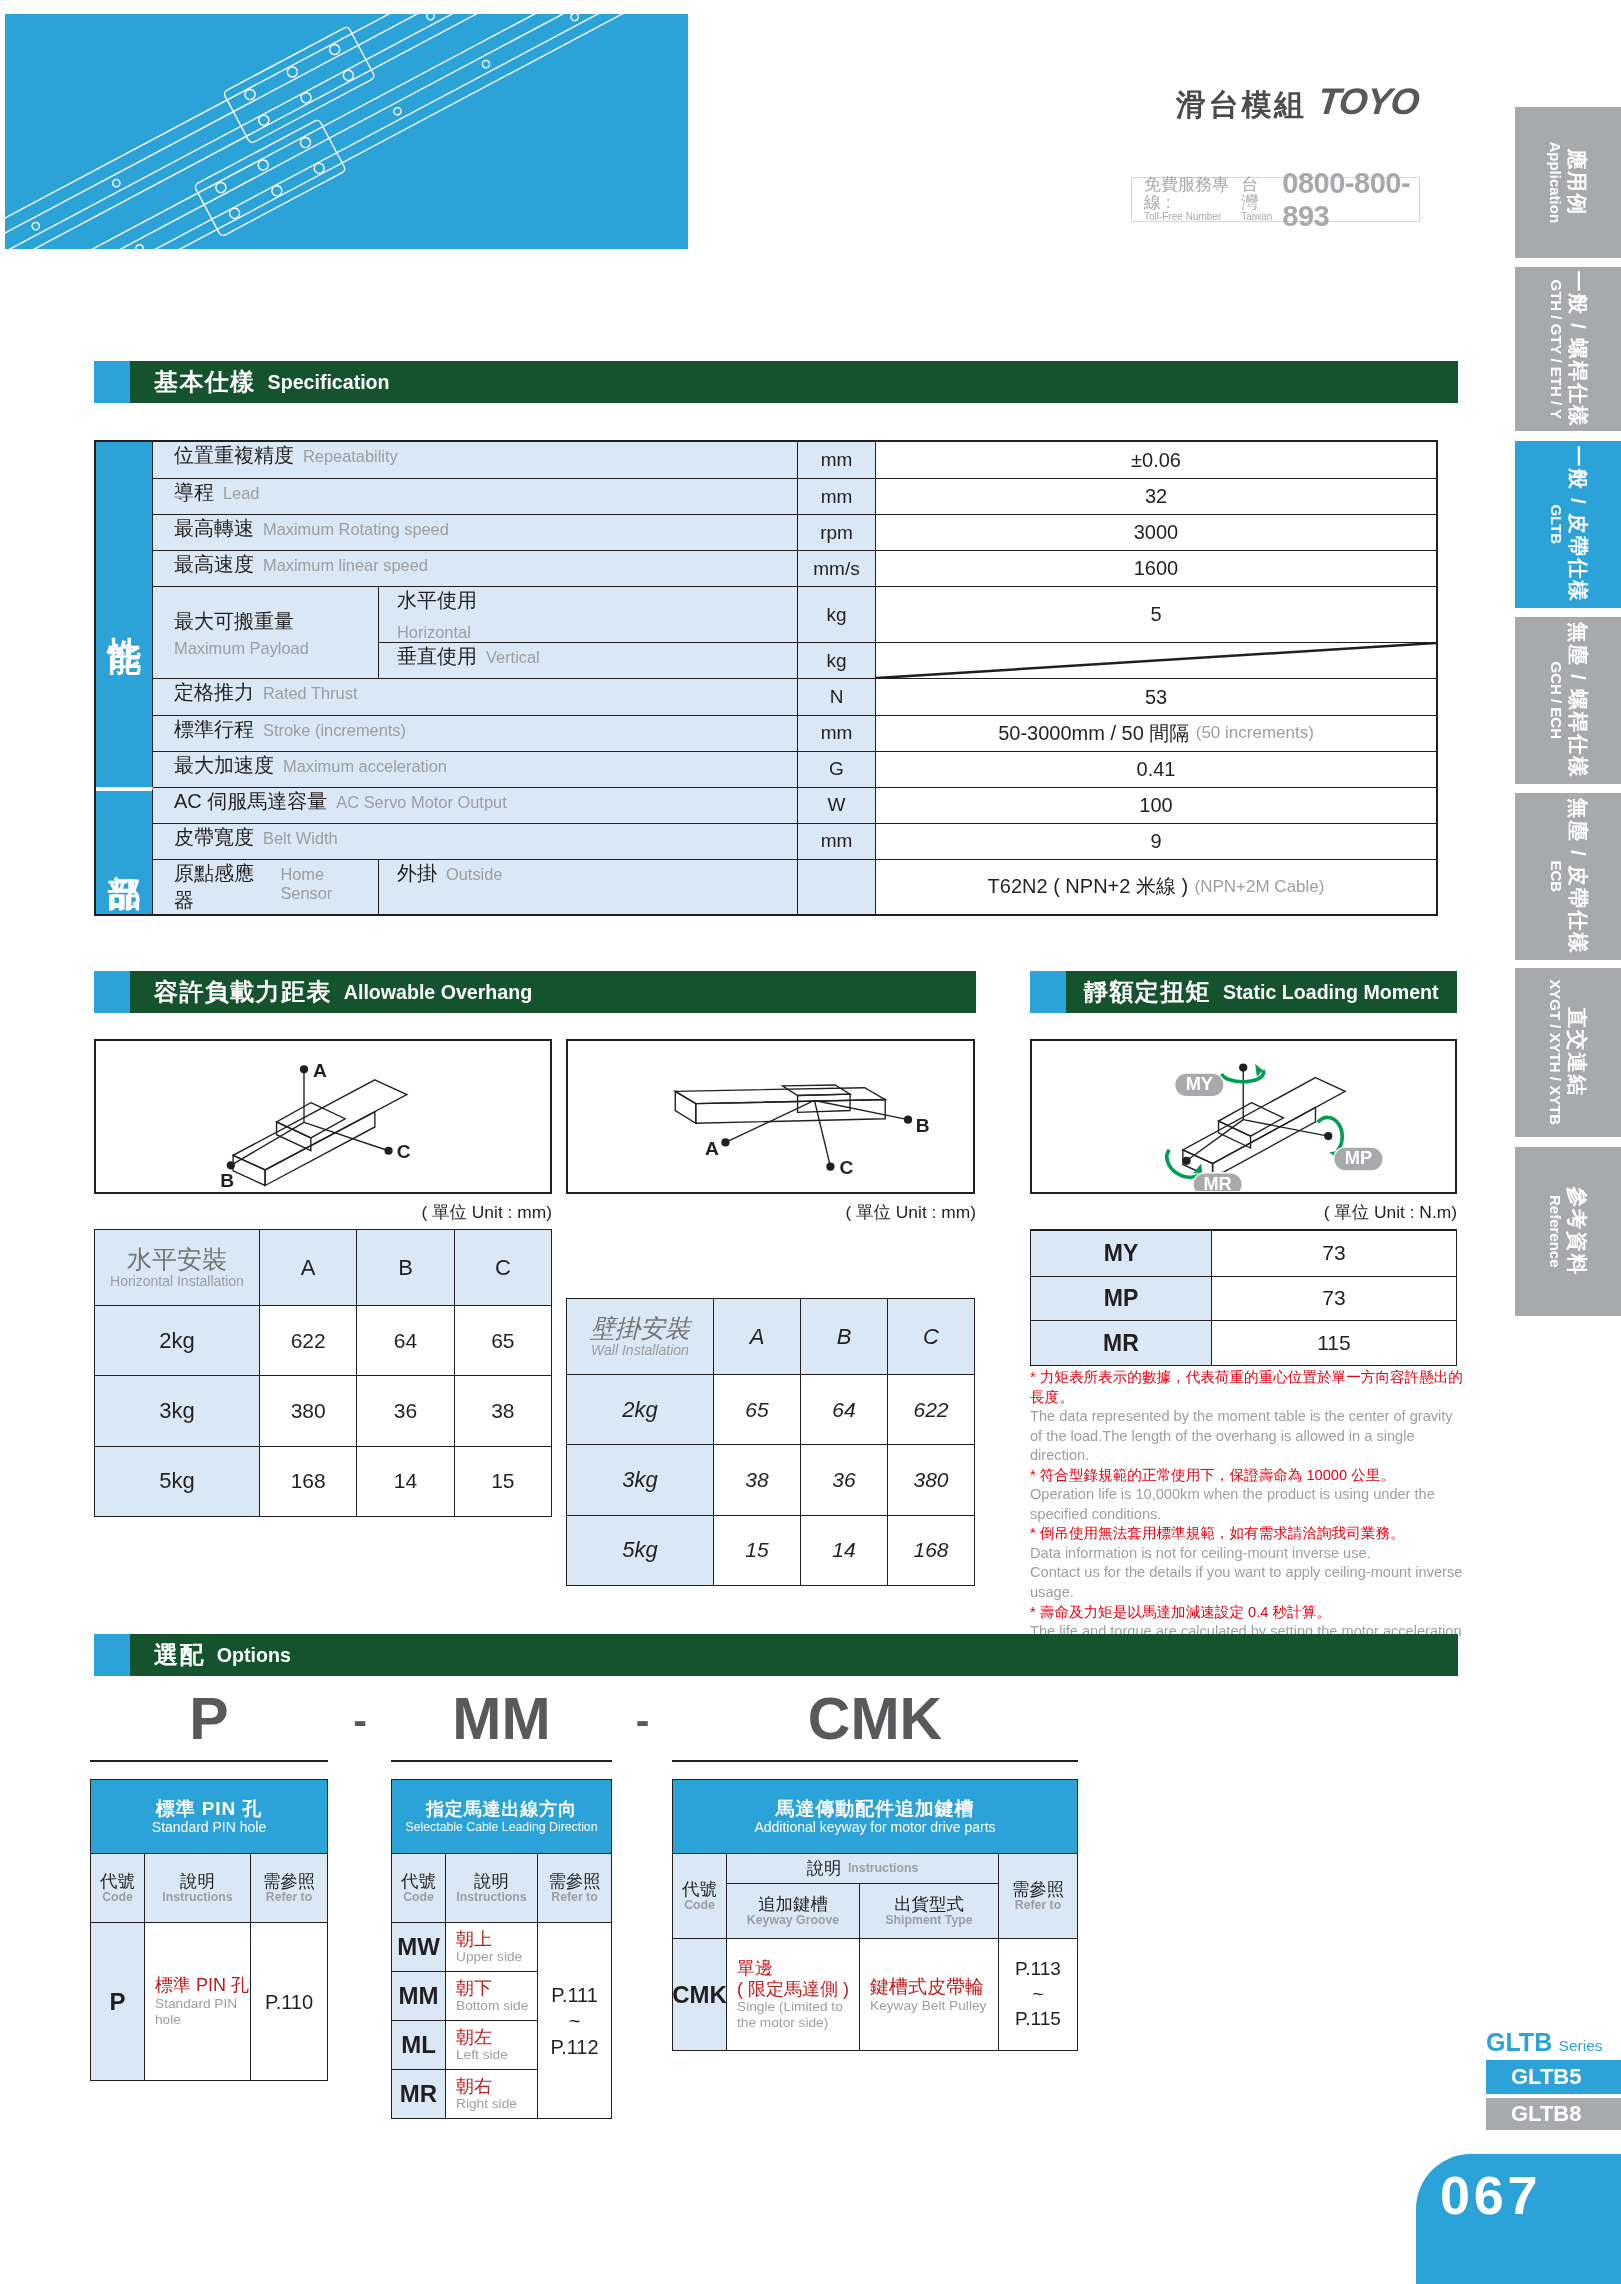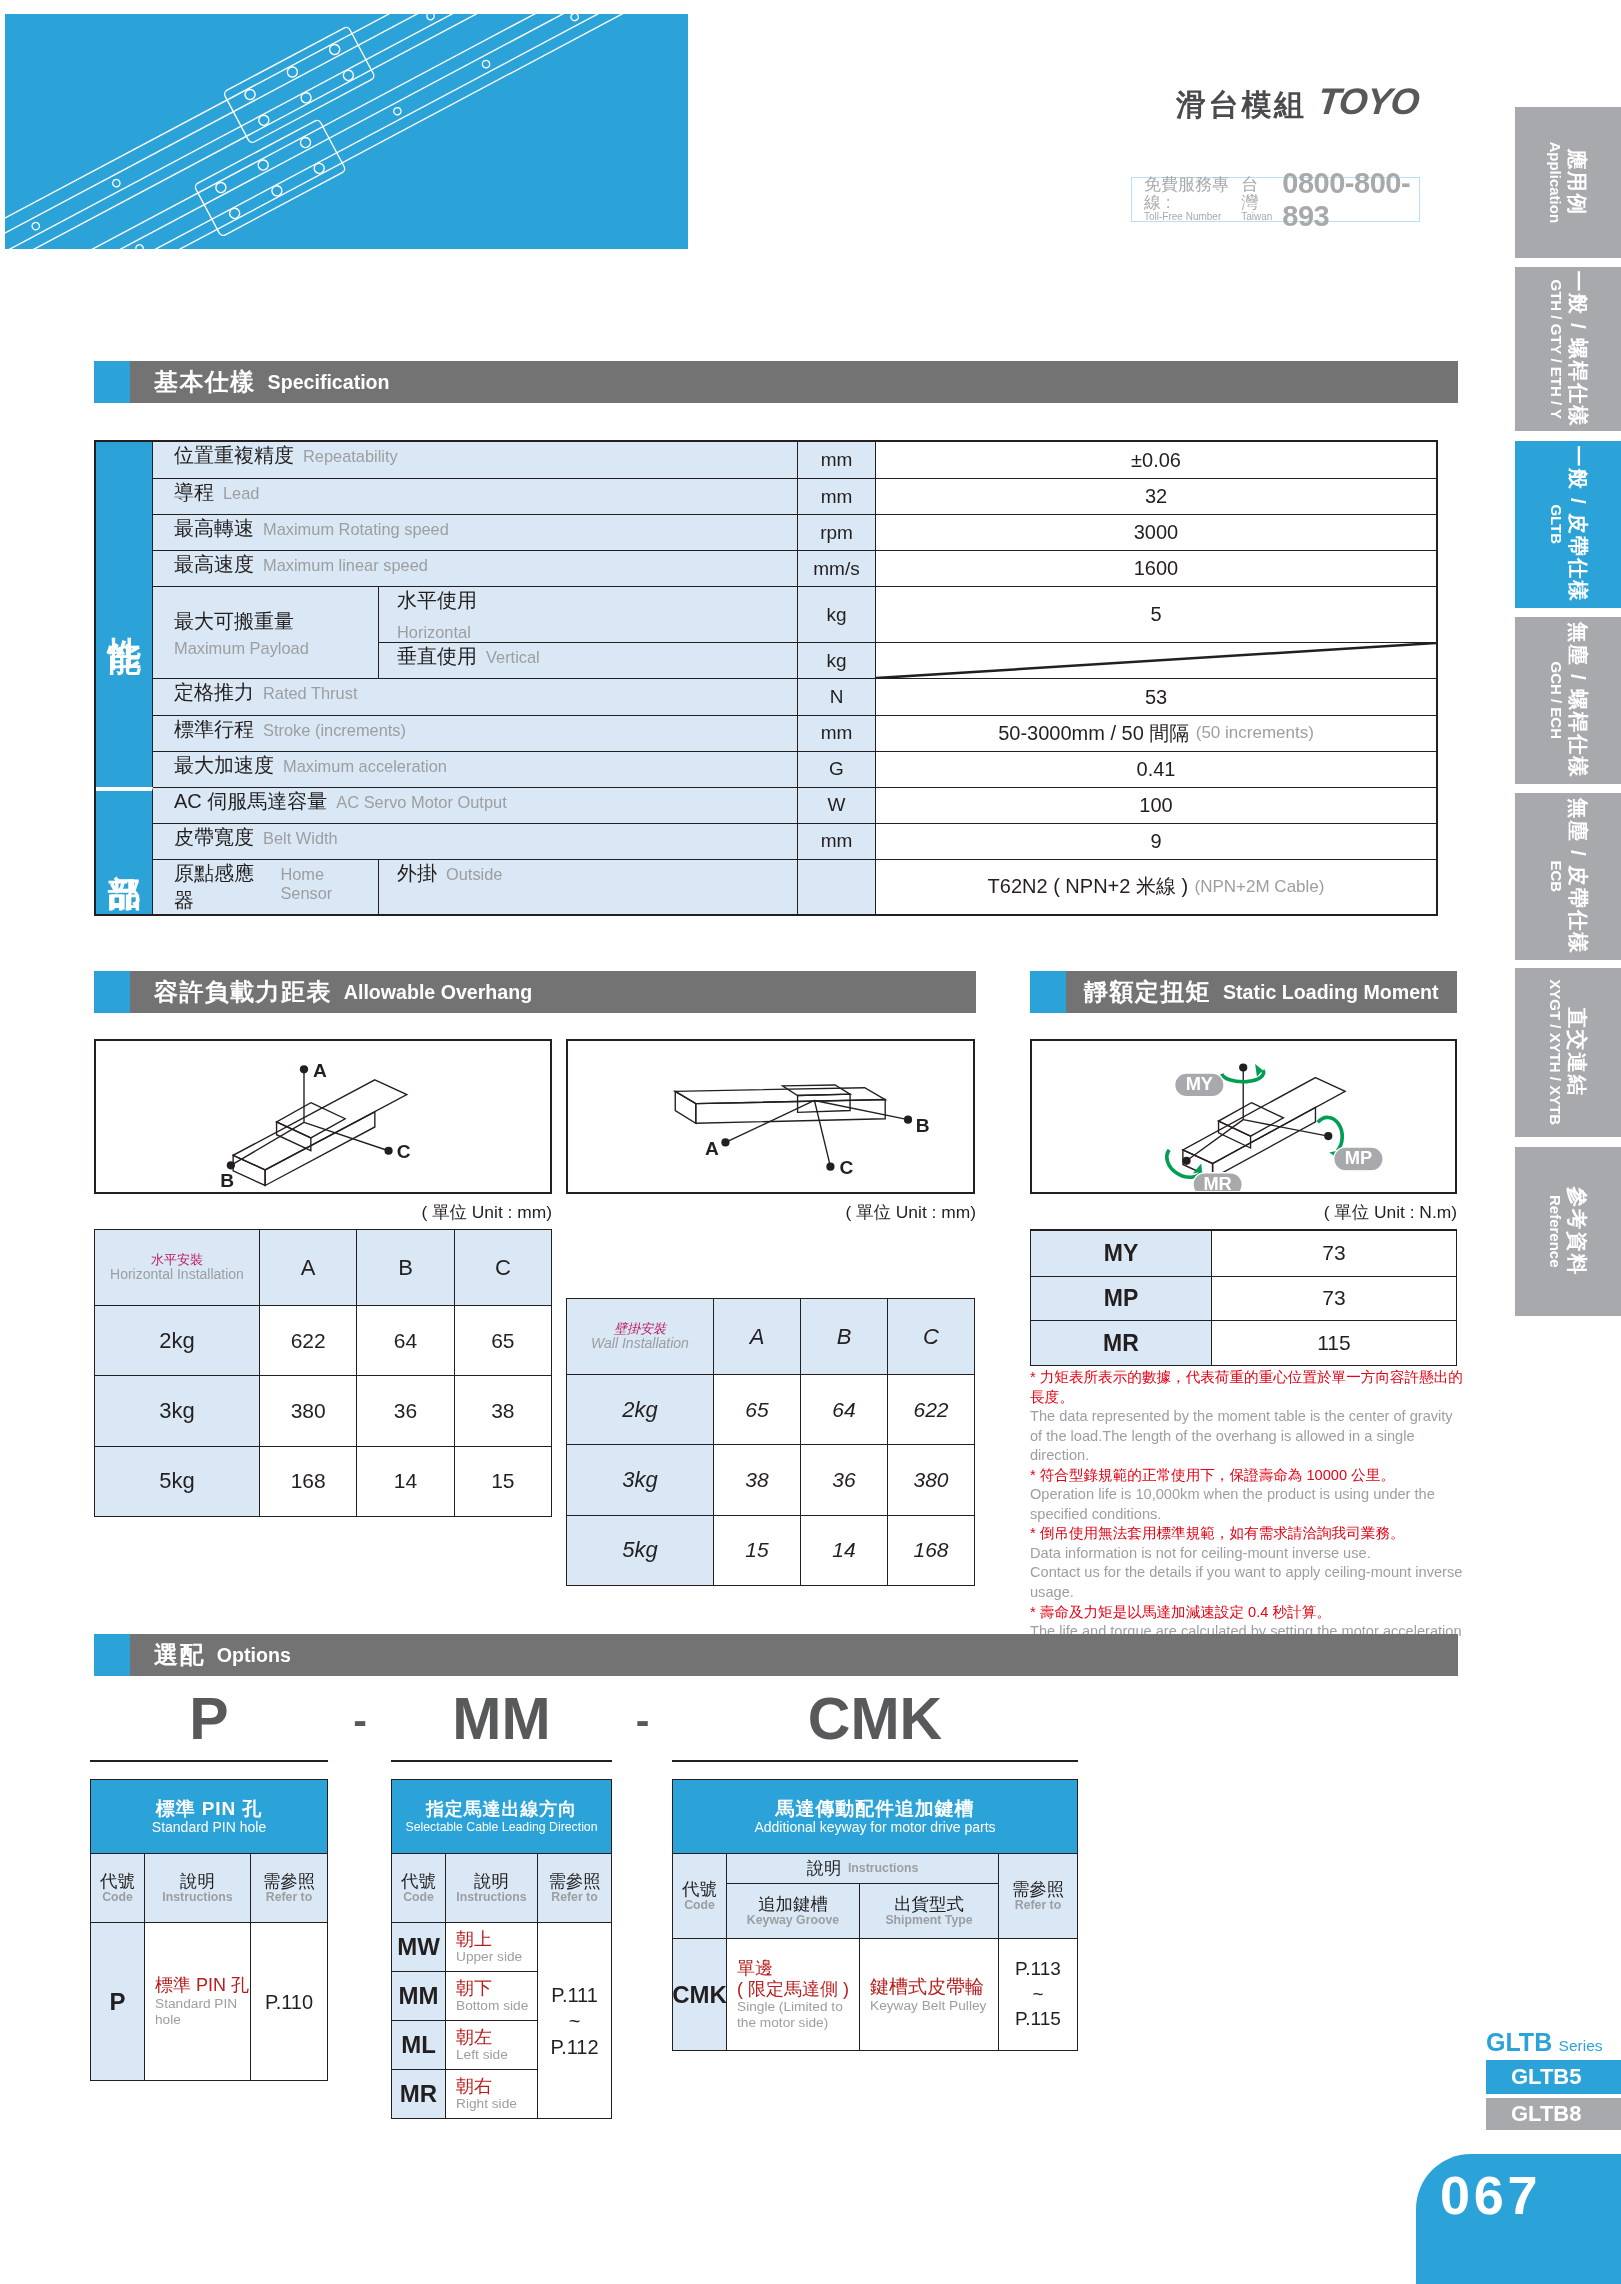--- a/index.html
+++ b/index.html
@@ -20,21 +20,21 @@
   
   .tab{left:1515px;width:106px;background:#a7a9ac;display:flex;align-items:center;justify-content:center;overflow:hidden;}
   .tab.active{background:#2ba3d8;}
   .tabRot{transform:rotate(90deg);text-align:center;white-space:nowrap;color:#fff;}
   .tabRot .tzh{font-size:20.6px;font-weight:bold;letter-spacing:1.8px;line-height:1.25;}
   .tabRot .ten{font-size:15px;font-weight:bold;line-height:1.25;}
 
   
   .sechead{height:42px;display:flex;align-items:stretch;}
   .sechead .sq{width:36px;background:#2ba3d8;flex:none;}
-  .sechead .bar{flex:1;background:#737373;display:flex;align-items:center;padding-left:24px;gap:12px;}
+  .sechead .bar{flex:1;background:#14532d;display:flex;align-items:center;padding-left:24px;gap:12px;}
   .sechead .hzh{color:#fff;font-size:24px;font-weight:bold;letter-spacing:1.4px;}
   .sechead .hen{color:#fff;font-size:19.6px;font-weight:bold;}
 
   
   .spec{left:94px;top:440px;width:1344px;height:476px;border:2.3px solid #231f20;background:#fff;
         display:grid;grid-template-columns:57px 226px 418px 78px 1fr;grid-template-rows:repeat(12,1fr);}
   .spec>div{border-top:0.9px solid #231f20;}
   .spec>div.r1{border-top:none;}
   .cell-group{grid-column:1;background:#2ba3d8;border-right:1.4px solid #231f20;display:flex;align-items:center;justify-content:center;
         writing-mode:vertical-rl;text-orientation:upright;color:#fff;font-size:33px;font-weight:bold;letter-spacing:4.6px;}
@@ -52,21 +52,21 @@
   
   .dbox{border:2.7px solid #231f20;background:#fff;}
   .unitlabel{font-size:17.4px;color:#231f20;text-align:right;}
 
   
   .otable{display:grid;border:1.8px solid #231f20;background:#fff;}
   .otable>div{border-top:0.9px solid #231f20;border-left:0.9px solid #231f20;display:flex;align-items:center;justify-content:center;}
   .otable>div.tr1{border-top:none;}
   .otable>div.tc1{border-left:none;}
   .hcell{background:#d9e8f4;flex-direction:column;line-height:1.1;}
-  .hcell .t1{font-size:13px;color:#be185d;}
+  .hcell .t1{font-size:25px;color:#737373;}
   .hcell .t2{font-size:14px;color:#9c9ea1;}
   .colABC{background:#d9e8f4;font-size:22px;}
   .loadcell{background:#d9e8f4;font-size:22px;}
   .vcell{font-size:21px;}
   .mlabel{background:#d9e8f4;font-size:23px;font-weight:bold;}
   .mtable{border-top:2.7px solid #231f20;}
 
   
   .notes{left:1030px;top:1368px;width:434px;}
   .notes p{margin:0;font-size:14.6px;line-height:1.34;}

